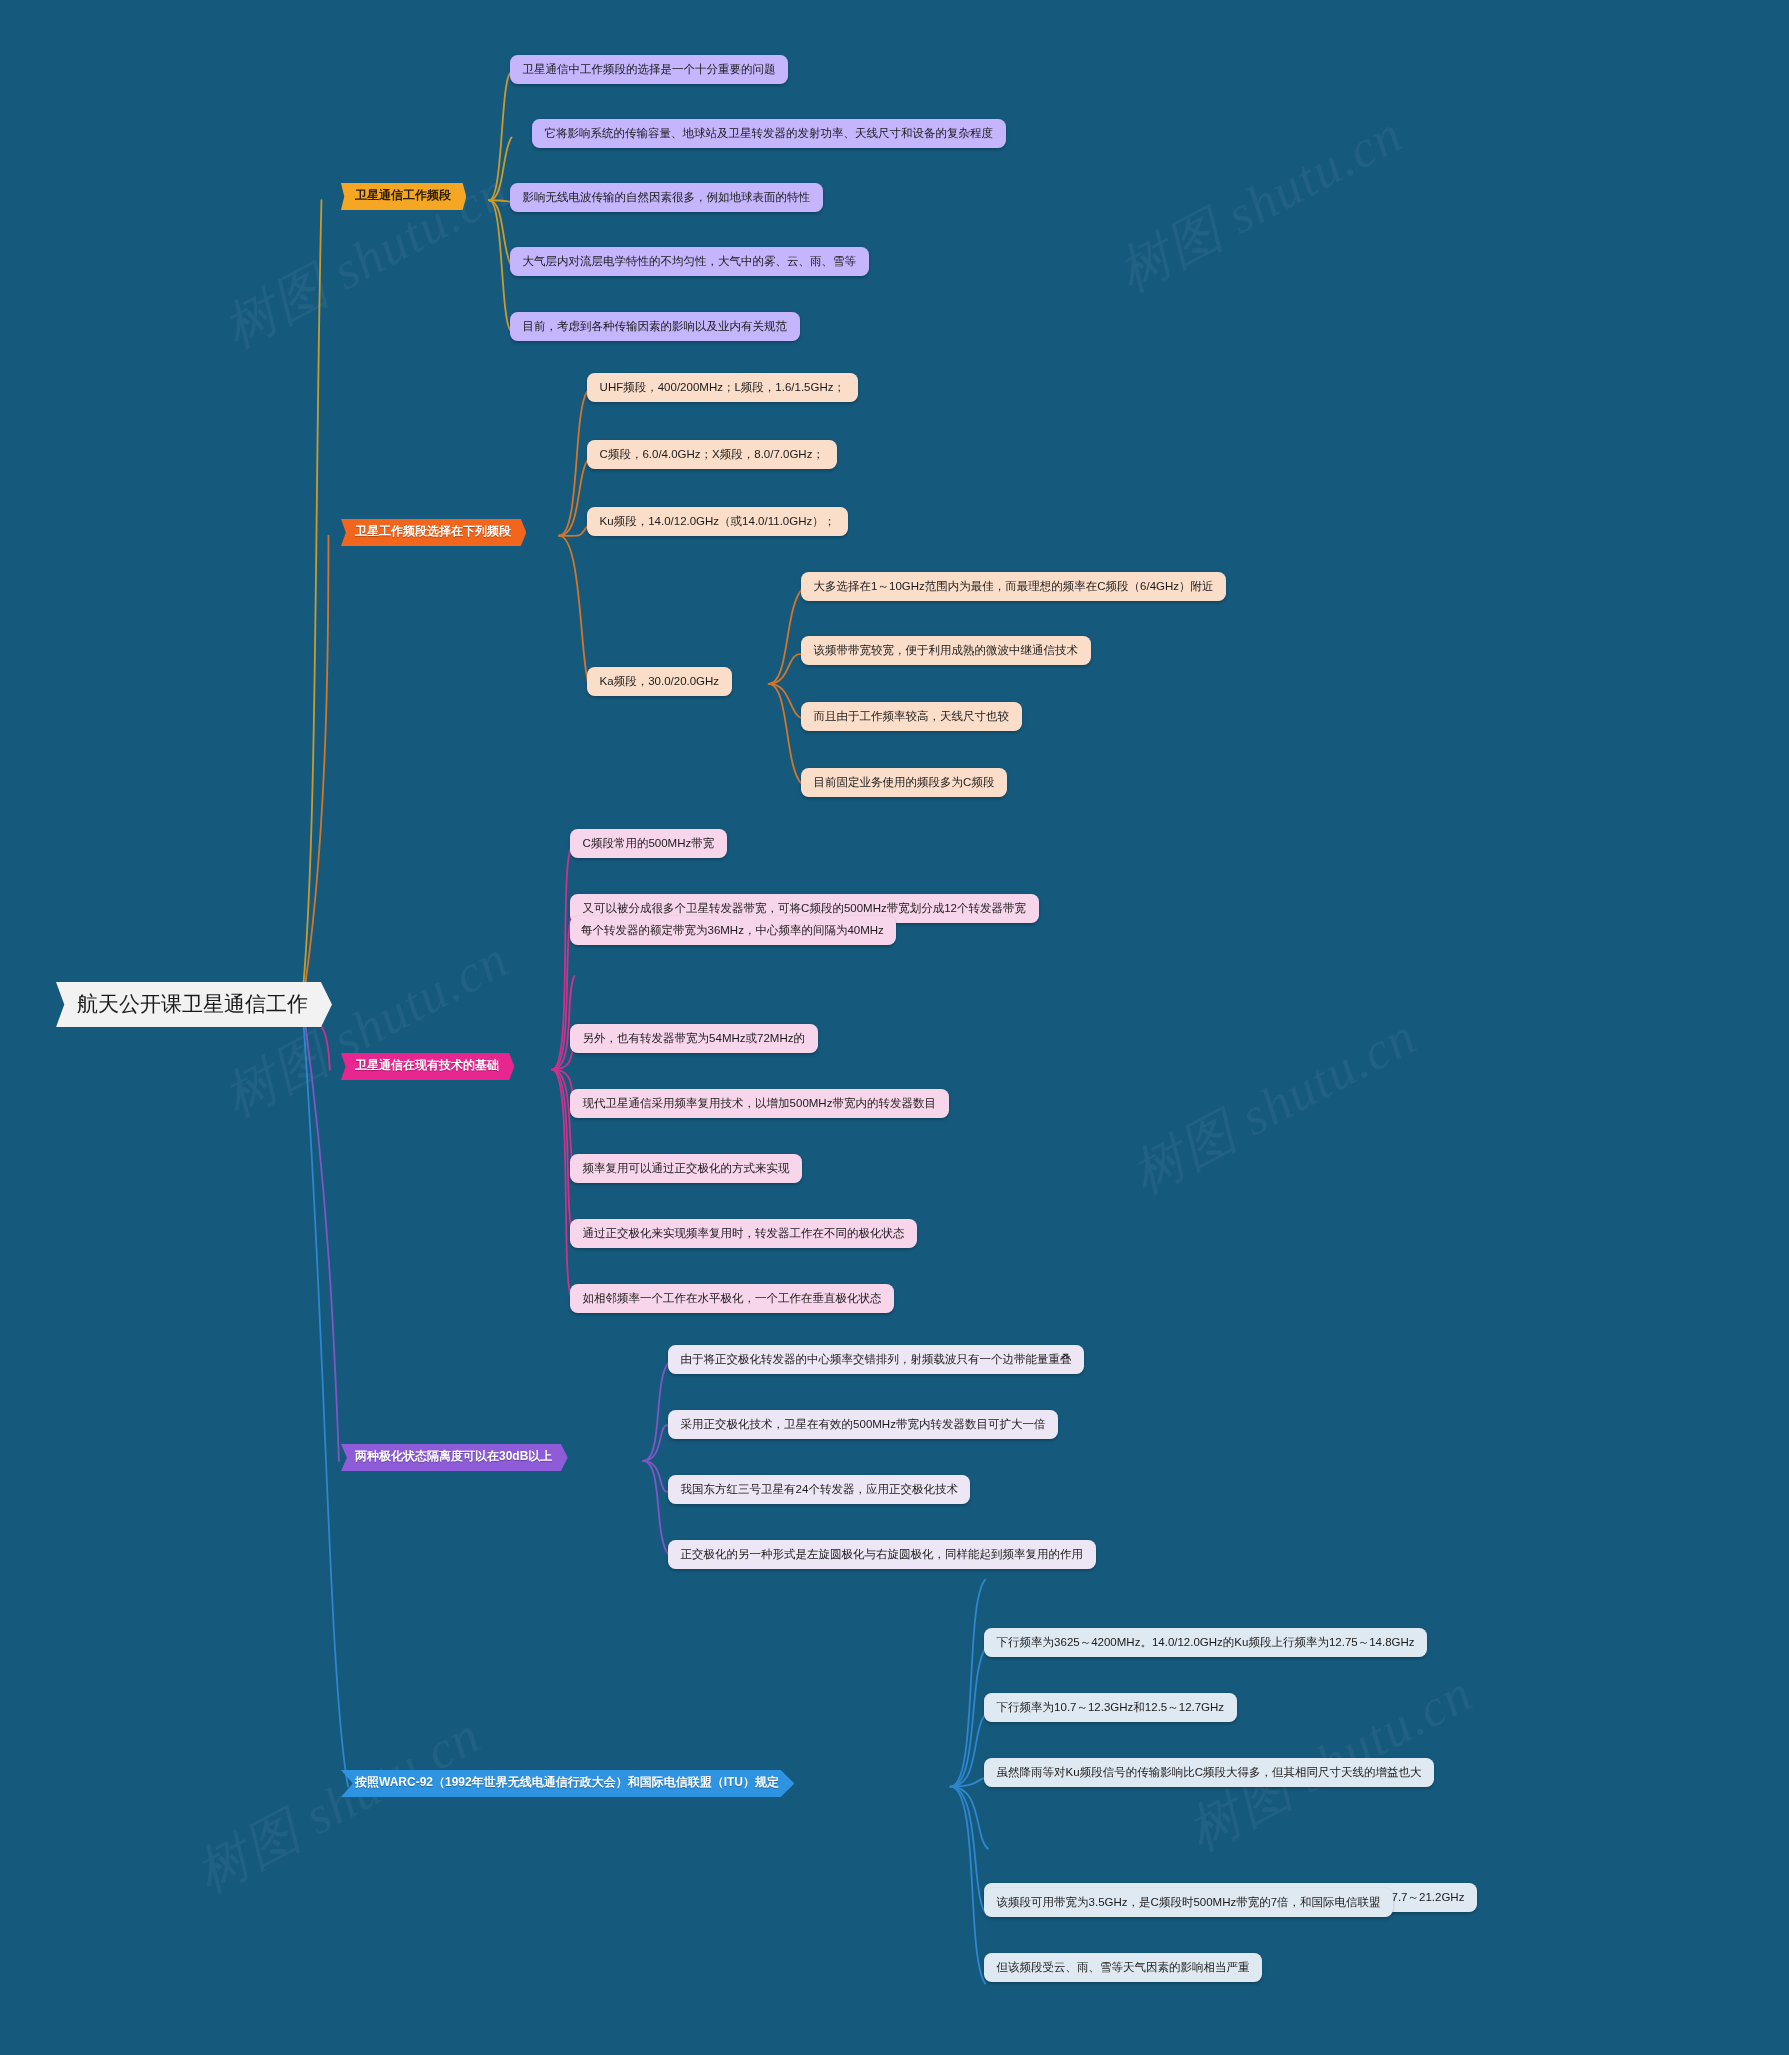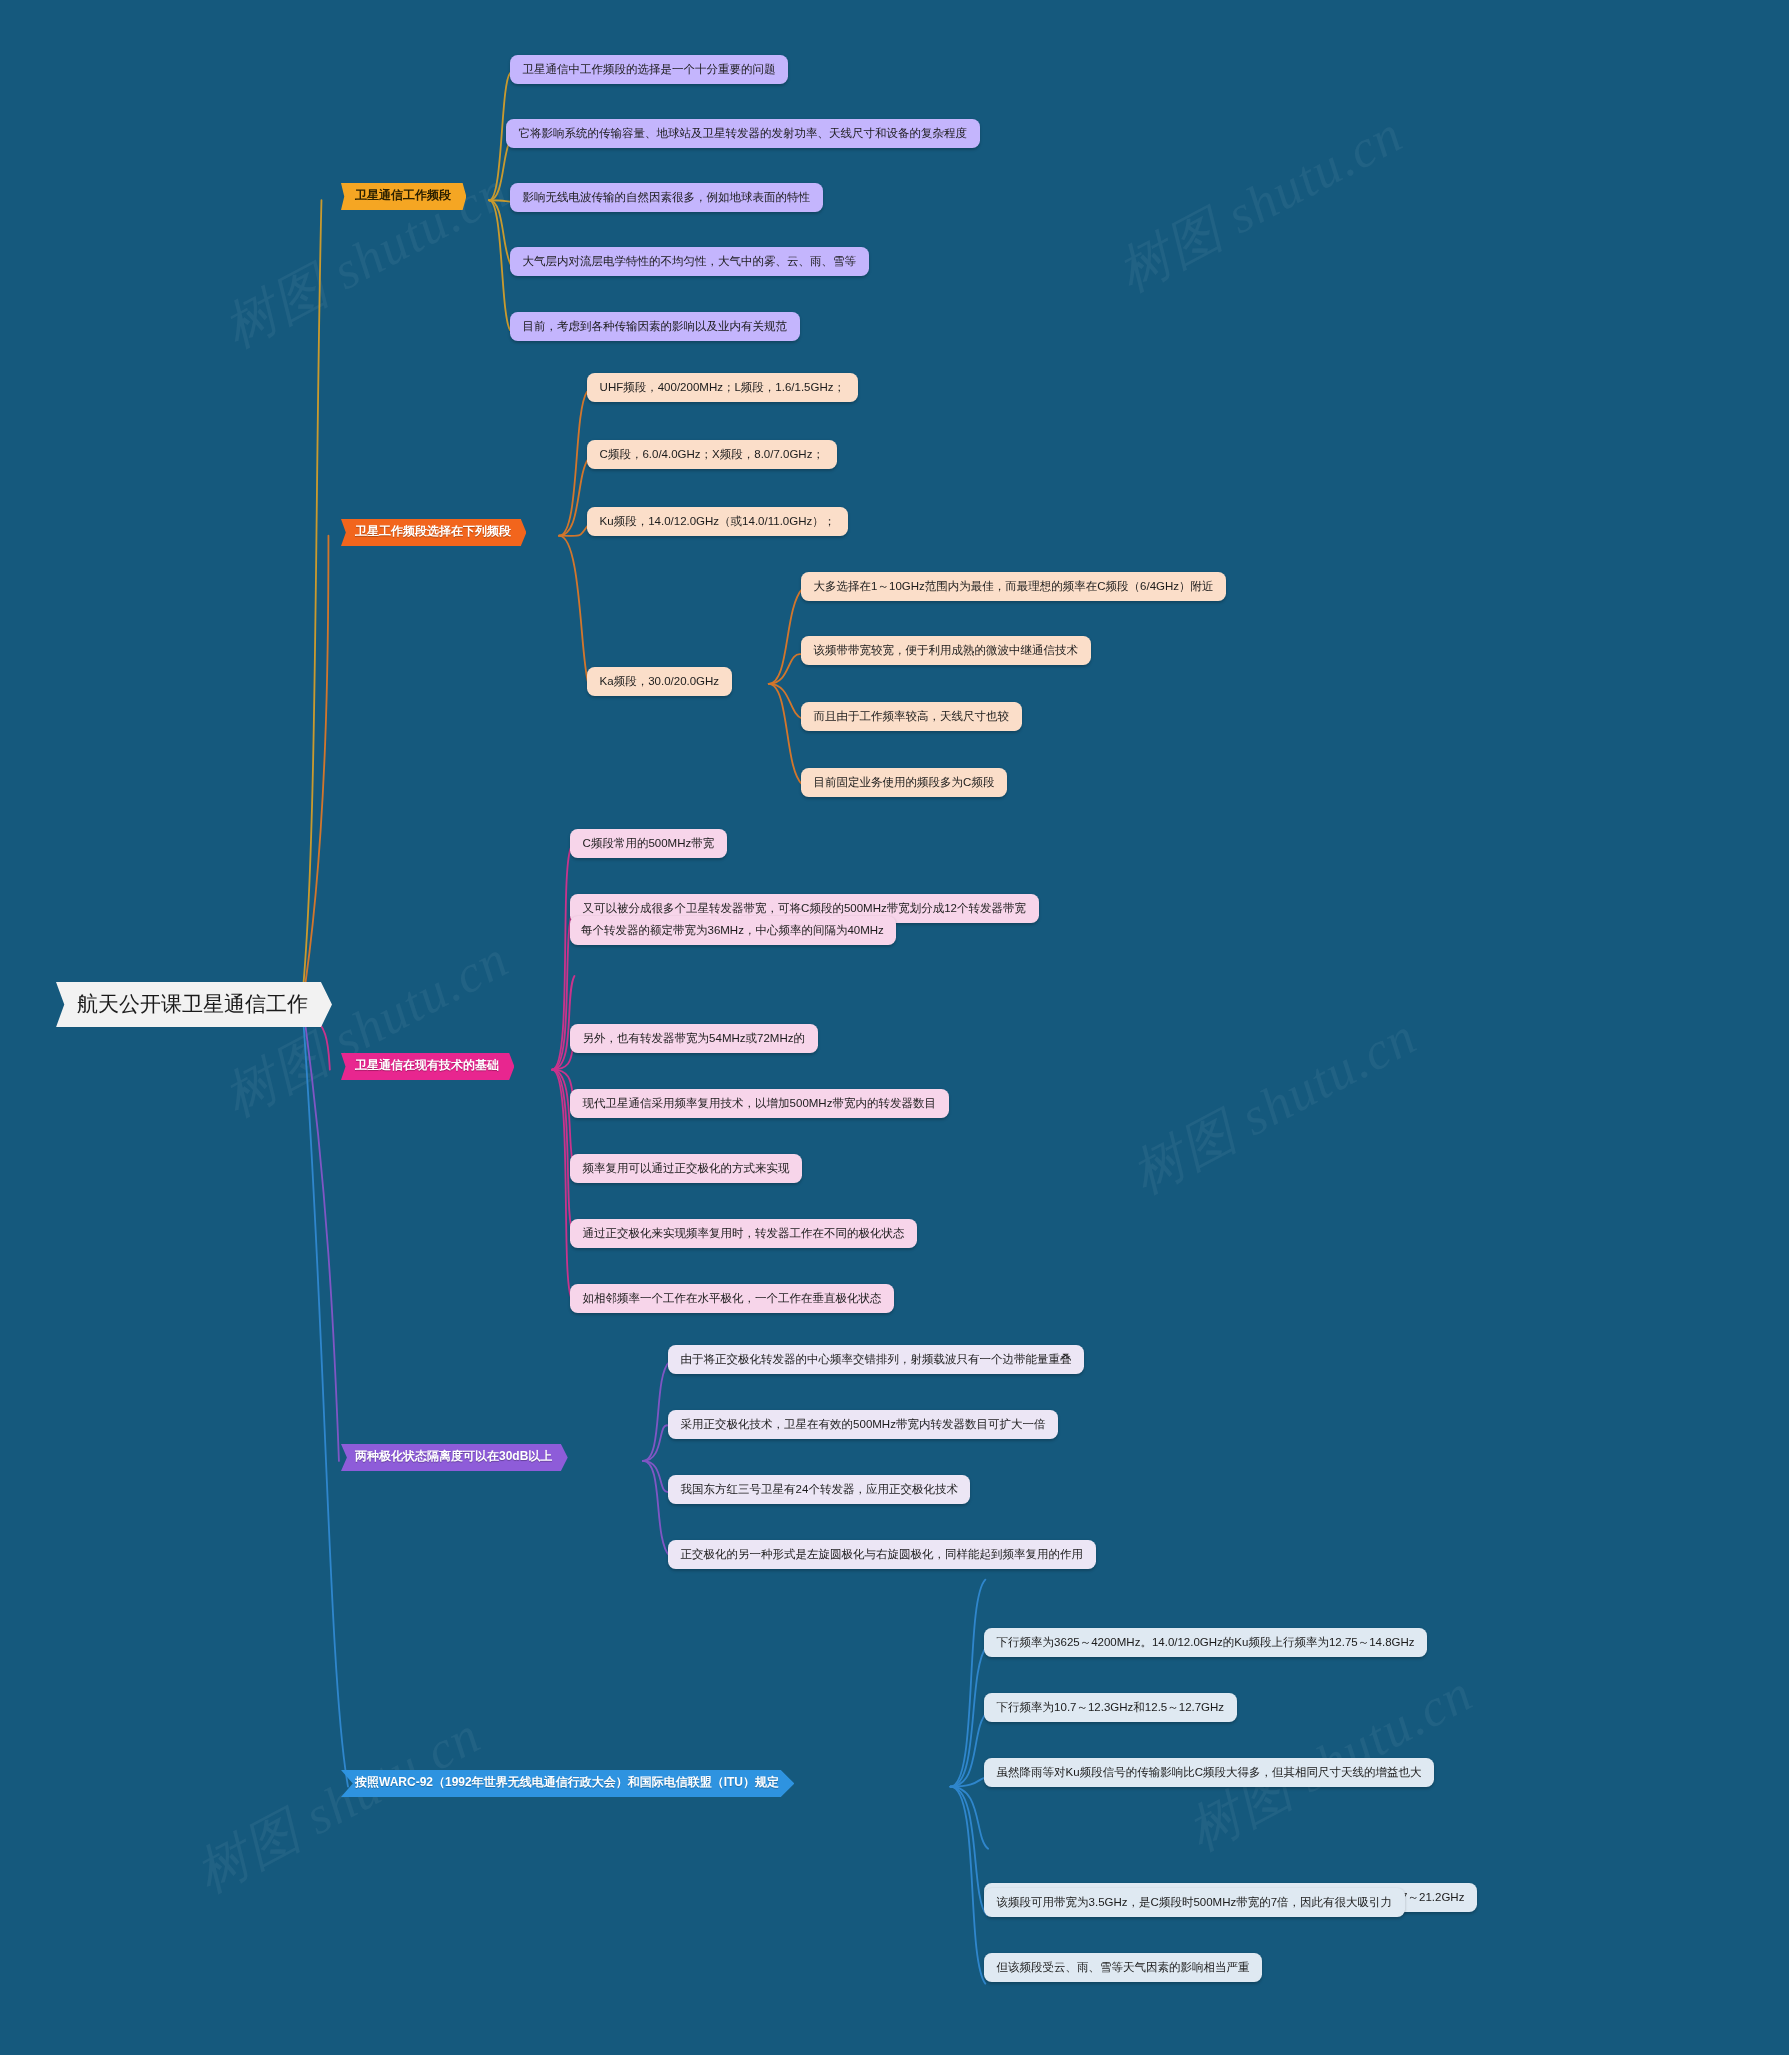--- a/index.html
+++ b/index.html
@@ -175,21 +175,21 @@
         <path d="M 1360 2556 C 1402 2556 1382 2800 1410 2838"></path>
       </g>
     </g>
   </svg>
 
   <div class="node root" style="left:56px; top:982px;">航天公开课卫星通信工作</div>
 
   <div class="node lvl1 c-orange" style="left:341px; top:183px;text-align:center;">卫星通信工作频段</div>
 
   <div class="node leaf t-cream" style="left:510px; top:55px;">卫星通信中工作频段的选择是一个十分重要的问题</div>
-  <div class="node leaf t-cream" style="left:506px; top:119px;">它将影响系统的传输容量、地球站及卫星转发器的发射功率、天线尺寸和设备的复杂程度</div>
+  <div class="node leaf t-cream" style="left:532px; top:119px;">它将影响系统的传输容量、地球站及卫星转发器的发射功率、天线尺寸和设备的复杂程度</div>
   <div class="node leaf t-cream" style="left:510px; top:183px;">影响无线电波传输的自然因素很多，例如地球表面的特性</div>
   <div class="node leaf t-cream" style="left:510px; top:247px;">大气层内对流层电学特性的不均匀性，大气中的雾、云、雨、雪等</div>
   <div class="node leaf t-cream" style="left:510px; top:312px;">目前，考虑到各种传输因素的影响以及业内有关规范</div>
 
   <div class="node lvl1 c-orangedeep" style="left:341px; top:519px;">卫星工作频段选择在下列频段</div>
 
   <div class="node leaf t-peach" style="left:587px; top:373px;">UHF频段，400/200MHz；L频段，1.6/1.5GHz；</div>
   <div class="node leaf t-peach" style="left:587px; top:440px;">C频段，6.0/4.0GHz；X频段，8.0/7.0GHz；</div>
   <div class="node leaf t-peach" style="left:587px; top:507px;">Ku频段，14.0/12.0GHz（或14.0/11.0GHz）；</div>
 
@@ -217,17 +217,17 @@
   <div class="node leaf t-lilac" style="left:668px; top:1410px;">采用正交极化技术，卫星在有效的500MHz带宽内转发器数目可扩大一倍</div>
   <div class="node leaf t-lilac" style="left:668px; top:1475px;">我国东方红三号卫星有24个转发器，应用正交极化技术</div>
   <div class="node leaf t-lilac" style="left:668px; top:1540px;">正交极化的另一种形式是左旋圆极化与右旋圆极化，同样能起到频率复用的作用</div>
 
   <div class="node lvl1 c-blue" style="left:341px; top:1770px;">按照WARC-92（1992年世界无线电通信行政大会）和国际电信联盟（ITU）规定</div>
 
   <div class="node leaf t-ice" style="left:984px; top:1628px;">下行频率为3625～4200MHz。14.0/12.0GHz的Ku频段上行频率为12.75～14.8GHz</div>
   <div class="node leaf t-ice" style="left:984px; top:1693px;">下行频率为10.7～12.3GHz和12.5～12.7GHz</div>
   <div class="node leaf t-ice" style="left:984px; top:1758px;">虽然降雨等对Ku频段信号的传输影响比C频段大得多，但其相同尺寸天线的增益也大</div>
   <div class="node leaf t-ice" style="left:984px; top:1838px;margin-top:45px;">30/20GHz的Ka频段也已经开始使用，上行频率为27.5～31GHz，下行频率为17.7～21.2GHz</div>
-  <div class="node leaf t-ice" style="left:984px; top:1888px;">该频段可用带宽为3.5GHz，是C频段时500MHz带宽的7倍，因此有很大吸引力</div>
+  <div class="node leaf t-ice" style="left:984px; top:1888px;">该频段可用带宽为3.5GHz，是C频段时500MHz带宽的7倍，和国际电信联盟</div>
   <div class="node leaf t-ice" style="left:984px; top:1953px;">但该频段受云、雨、雪等天气因素的影响相当严重</div>
 
 </div>
 
 
 </body></html>

